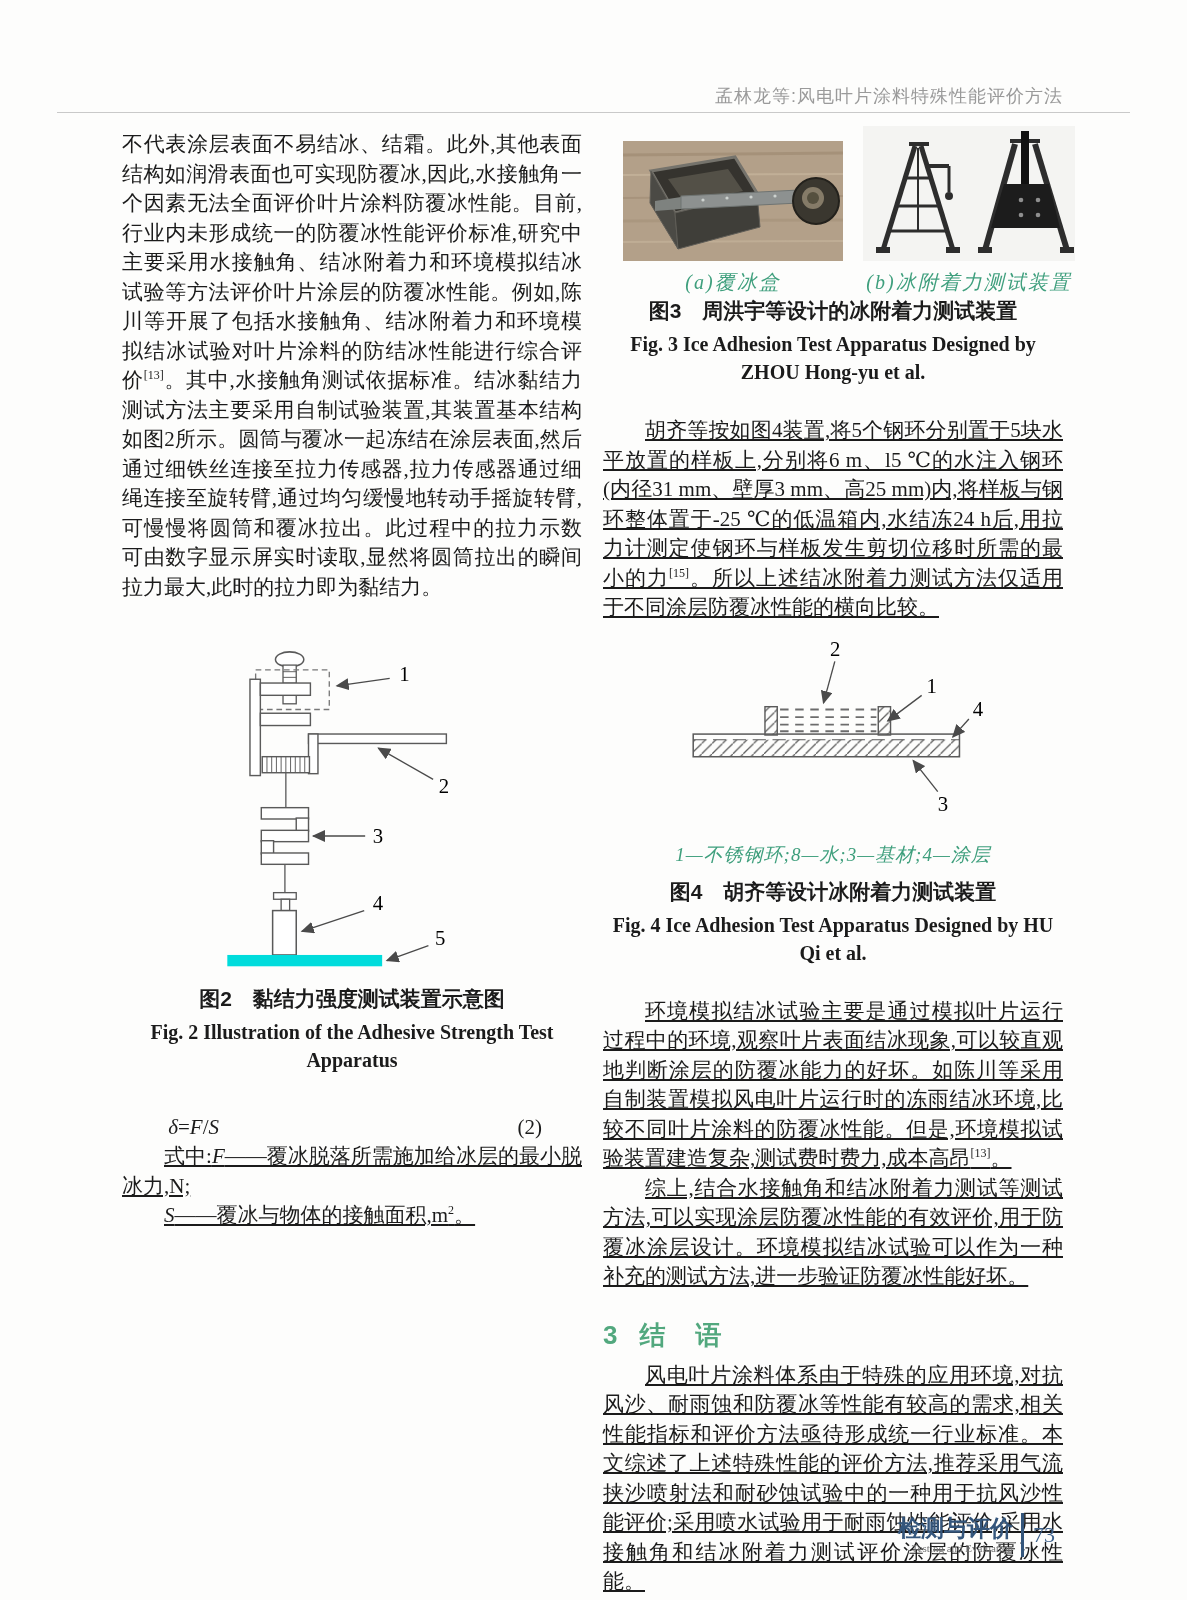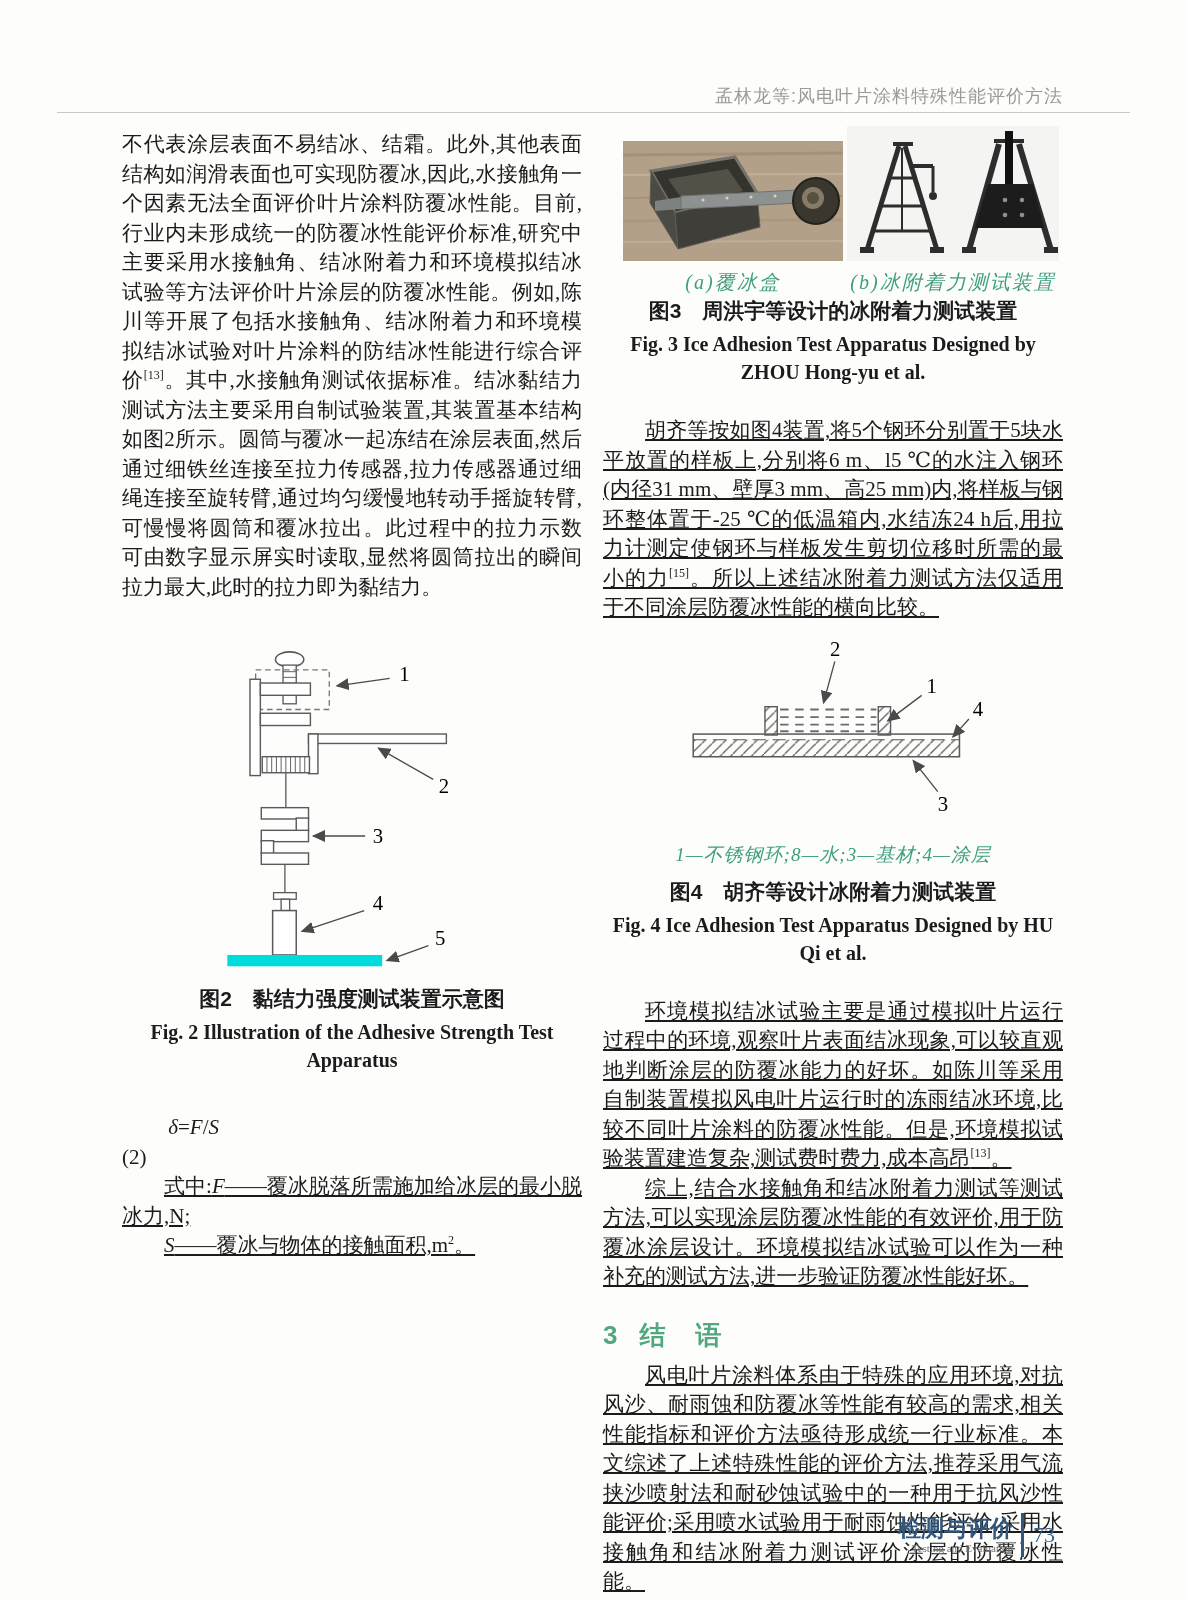--- a/index.html
+++ b/index.html
@@ -35,25 +35,25 @@
   }
   .fig-cap-cn{
     margin-top:8px;text-align:center;font-weight:bold;font-size:21px;
     font-family:"Liberation Sans","DejaVu Sans",sans-serif;line-height:30px;
   }
   .fig-cap-en{
     margin-top:4px;text-align:center;font-weight:bold;font-size:20px;
     line-height:28px;font-family:"Liberation Serif","DejaVu Serif",serif;
   }
   
-  .eq-row{display:flex;justify-content:space-between;font-size:21px;line-height:30px;margin-top:2px;flex-direction:column;}
+  .eq-row{display:flex;justify-content:space-between;font-size:21px;line-height:30px;margin-top:2px;}
   .eq-lhs{padding-left:2.2em;}
   .eq-num{padding-right:40px;}
   
-  .fig3-photos{display:flex;align-items:flex-end;gap:4px;margin-left:20px;margin-top:-4px;}
+  .fig3-photos{display:flex;align-items:flex-end;gap:20px;margin-left:20px;margin-top:-4px;}
   .fig3-cell{display:flex;flex-direction:column;align-items:center;}
   .fig3-sub{margin-top:8px;color:#3f9f7d;font-size:20px;font-style:italic;letter-spacing:2px;}
   
   .sec-head{
     margin-top:26px;color:#52a87e;font-weight:bold;font-size:26px;
     font-family:"Liberation Sans","DejaVu Sans",sans-serif;letter-spacing:2px;
     display:flex;gap:22px;align-items:baseline;
   }
   .sec-head .num{letter-spacing:0;}
   .spacer8{height:8px;}  .spacer30{height:30px;}

